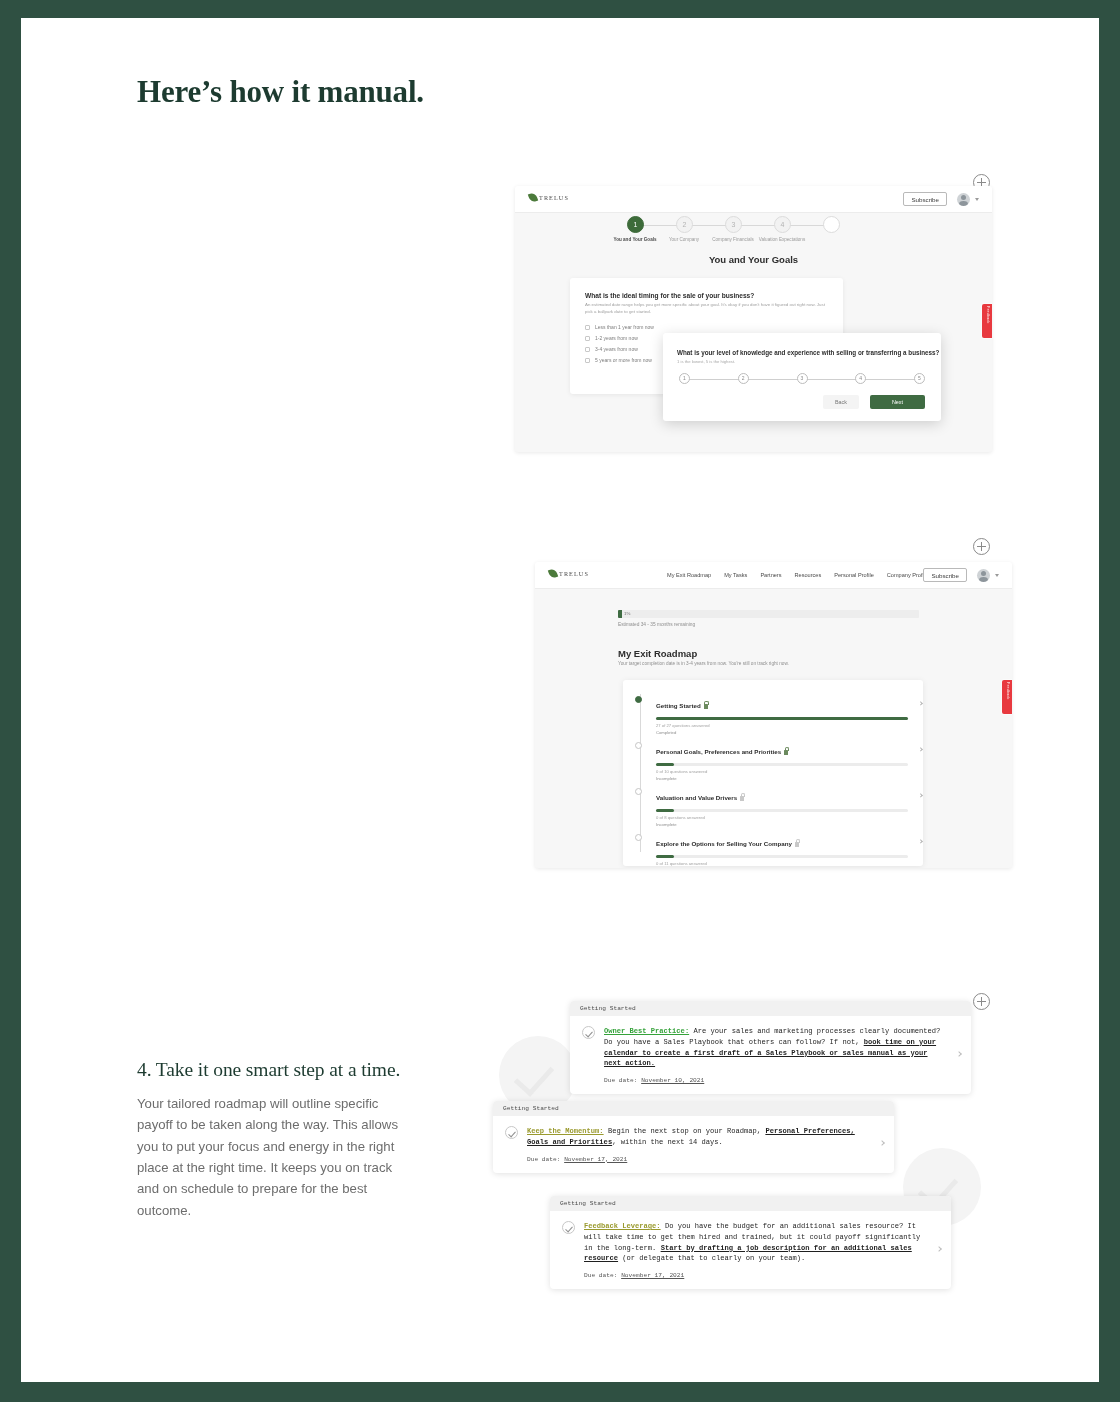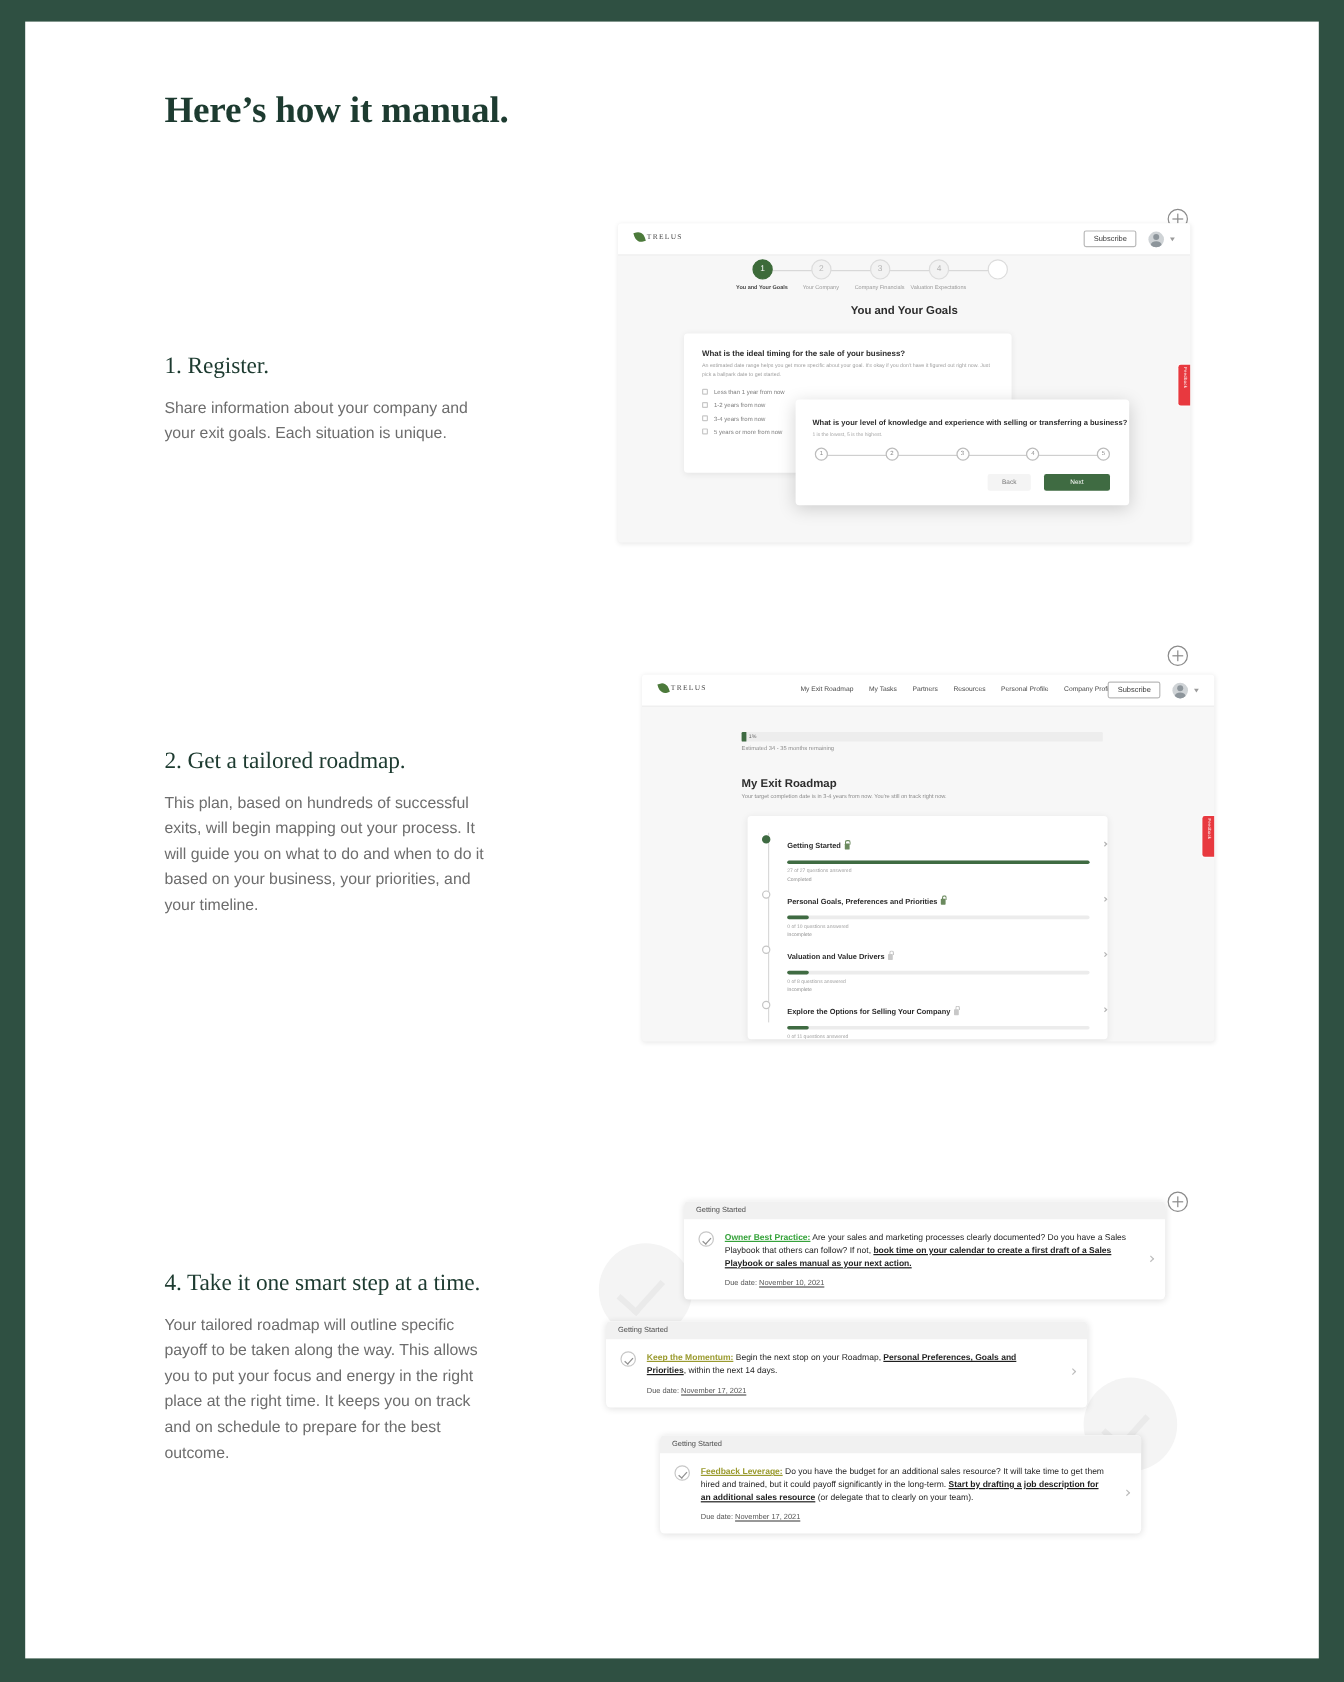--- a/index.html
+++ b/index.html
@@ -220,21 +220,21 @@
     background: #f4f4f4; z-index: 0;
   }
   .ghost-check::after {
     content: ""; position: absolute; left: 24px; top: 22px;
     width: 17px; height: 31px;
     border-right: 5px solid #eaeaea; border-bottom: 5px solid #eaeaea;
     transform: rotate(42deg);
   }
   .task-card {
     position: absolute; background: #fff; border-radius: 4px;
-    box-shadow: 0 1px 6px rgba(0,0,0,.12); z-index: 2; overflow: hidden;
+    box-shadow: 0 1px 6px rgba(0,0,0,.12); z-index: 2; overflow: hidden; font-family: Liberation Mono, monospace;
   }
   .task-head {
     background: #f1f1f1; padding: 4px 10px;
     font-size: 6.2px; color: #4d4d4d;
   }
   .task-body { position: relative; padding: 10px 26px 10px 34px; }
   .tick {
     position: absolute; left: 12px; top: 10px;
     width: 13px; height: 13px; border-radius: 50%; border: 1px solid #c7c7c7;
   }
@@ -258,24 +258,20 @@
     transform: rotate(45deg);
   }
 </style>
 </head>
 <body>
 
 <div class="page">
 
   <h1 class="heading">Here’s how it manual.</h1>
 
-  <div class="step-block" style="top:276px">
-    <div class="step-title">1. Register.</div>
-    <div class="step-body">Share information about your company and your exit goals. Each situation is unique.</div>
-  </div>
 
   <div class="plus-icon" style="left:952px; top:156px"></div>
 
   <div class="shot" id="shot1">
     <div class="appbar">
       <div class="logo">
         <span class="leaf"></span>
         <span class="logo-word">TRELUS</span>
       </div>
       <div class="subscribe">Subscribe</div>
@@ -320,24 +316,20 @@
       </div>
       <div class="btn-back">Back</div>
       <div class="btn-next">Next</div>
     </div>
 
     <div class="feedback-tab" style="top:118px">
       <span>Feedback</span>
     </div>
   </div>
 
-  <div class="step-block" style="top:605px">
-    <div class="step-title">2. Get a tailored roadmap.</div>
-    <div class="step-body">This plan, based on hundreds of successful exits, will begin mapping out your process. It will guide you on what to do and when to do it based on your business, your priorities, and your timeline.</div>
-  </div>
 
   <div class="plus-icon" style="left:952px; top:520px"></div>
 
   <div class="shot" id="shot2">
     <div class="appbar">
       <div class="logo">
         <span class="leaf"></span>
         <span class="logo-word">TRELUS</span>
       </div>
       <div class="nav">
@@ -431,21 +423,21 @@
   <div class="task-card" style="left:549px; top:983px; width:401px;">
     <div class="task-head">Getting Started</div>
     <div class="task-body">
       <span class="tick"></span>
       <div class="task-text"><span class="lead green">Owner Best Practice:</span><span> Are your sales and marketing processes clearly documented? Do you have a Sales Playbook that others can follow? If not, </span><b>book time on your calendar to create a first draft of a Sales Playbook or sales manual as your next action.</b><span></span></div>
       <div class="task-due"><span>Due date: </span><u>November 10, 2021</u></div>
       <span class="task-chev"></span>
     </div>
   </div>
 
-  <div class="task-card" style="left:484px; top:1083px; width:401px;">
+  <div class="task-card" style="left:472px; top:1083px; width:401px;">
     <div class="task-head">Getting Started</div>
     <div class="task-body">
       <span class="tick"></span>
       <div class="task-text"><span class="lead olive">Keep the Momentum:</span><span> Begin the next stop on your Roadmap, </span><b>Personal Preferences, Goals and Priorities</b><span>, within the next 14 days.</span></div>
       <div class="task-due"><span>Due date: </span><u>November 17, 2021</u></div>
       <span class="task-chev"></span>
     </div>
   </div>
 
   <div class="task-card" style="left:529px; top:1178px; width:401px;">

